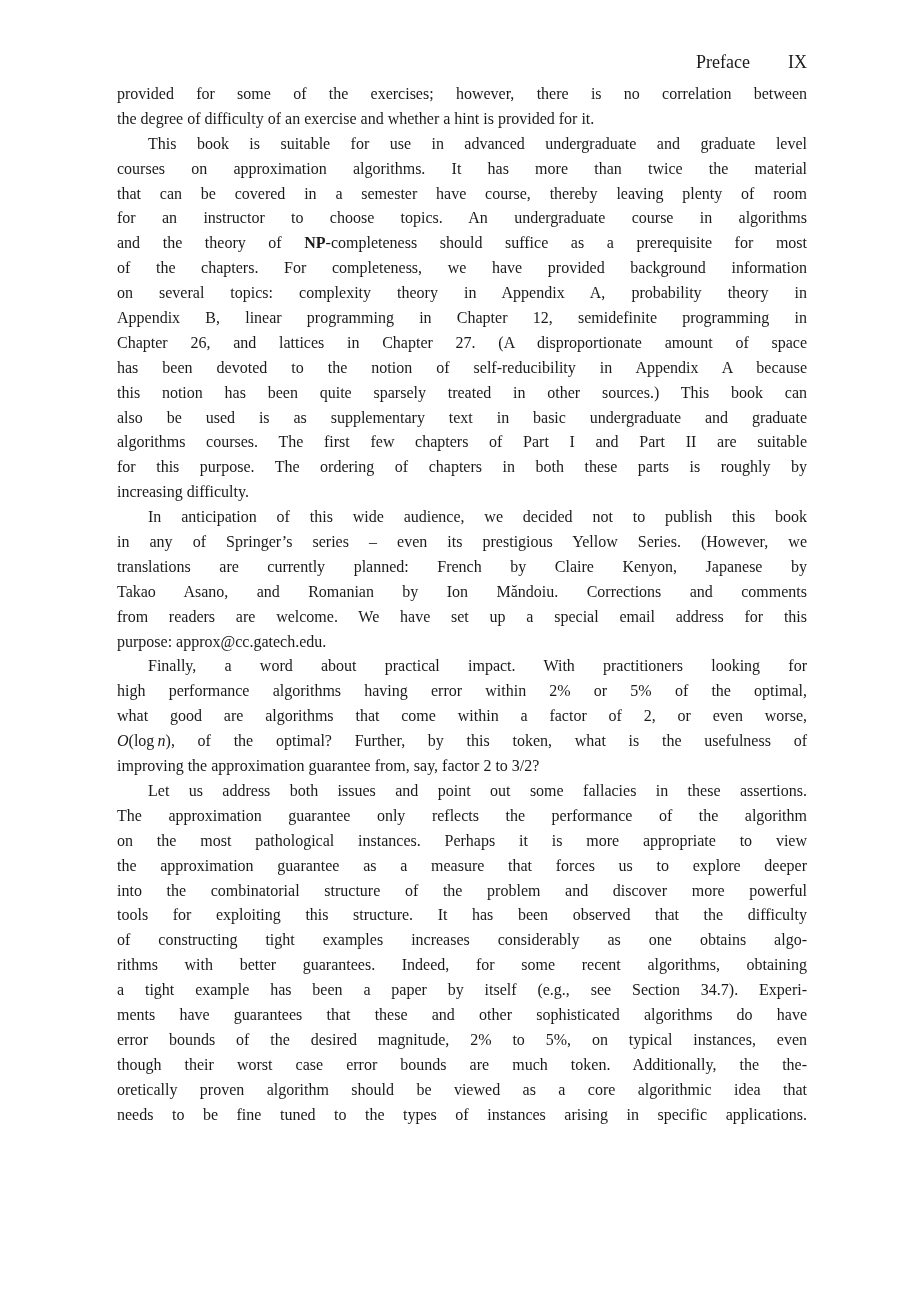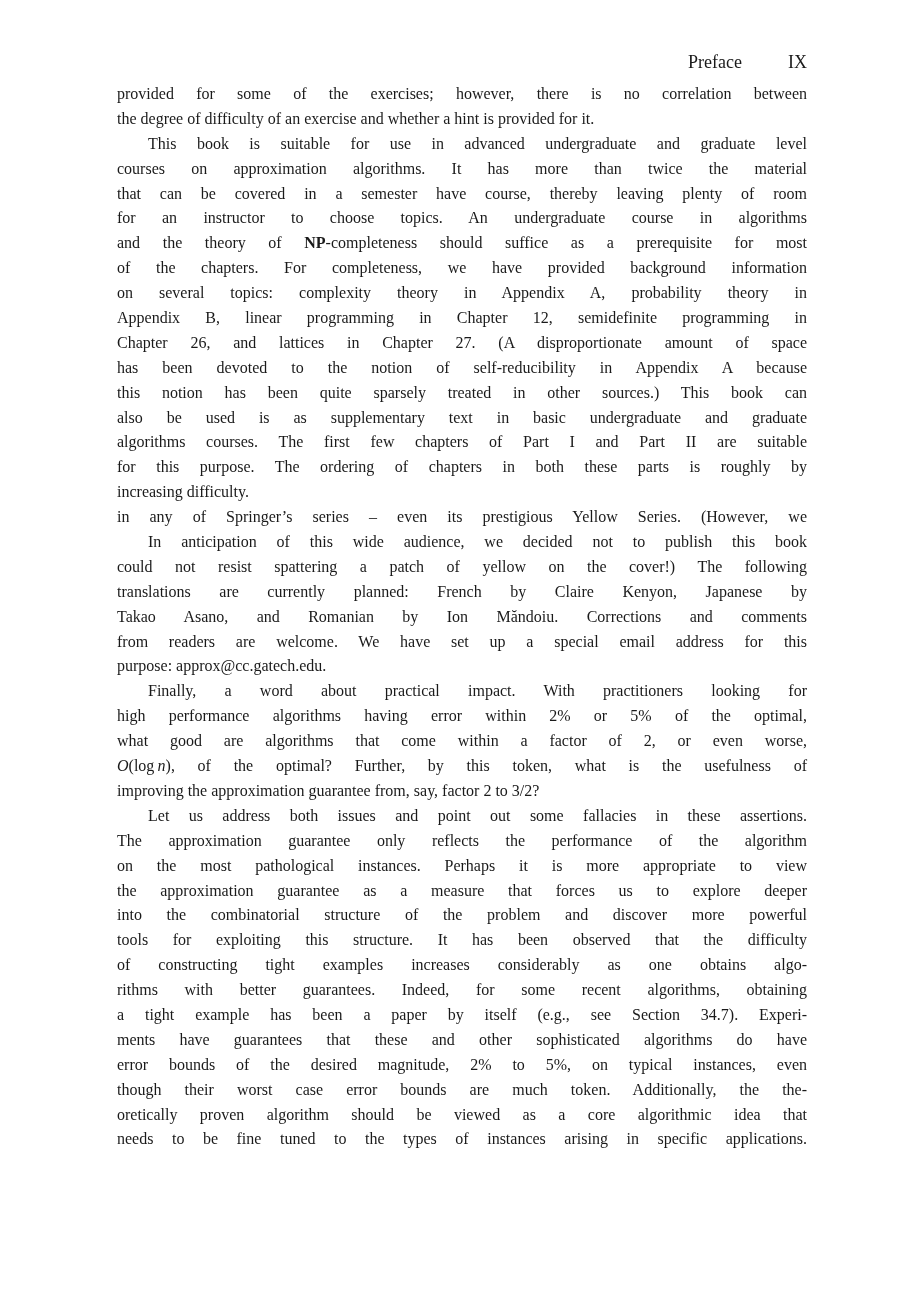--- a/index.html
+++ b/index.html
@@ -15,21 +15,21 @@
       font-family: "Liberation Serif", "DejaVu Serif", serif;
       color: #1a1a1a;
     }
     .running-head {
       position: absolute;
       top: 51px;
       right: 116px;
       font-size: 18px;
       line-height: 22px;
       display: flex;
-      gap: 12px;
+      gap: 4px;
     }
     .running-head .title {
       display: inline-block;
       margin-right: 34px;
     }
     .body-text {
       position: absolute;
       left: 117px;
       top: 82px;
       width: 690px;
@@ -76,23 +76,22 @@
     <span class="line">Appendix B, linear programming in Chapter 12, semidefinite programming in</span>
     <span class="line">Chapter 26, and lattices in Chapter 27. (A disproportionate amount of space</span>
     <span class="line">has been devoted to the notion of self-reducibility in Appendix A because</span>
     <span class="line">this notion has been quite sparsely treated in other sources.) This book can</span>
     <span class="line">also be used is as supplementary text in basic undergraduate and graduate</span>
     <span class="line">algorithms courses. The first few chapters of Part I and Part II are suitable</span>
     <span class="line">for this purpose. The ordering of chapters in both these parts is roughly by</span>
     <span class="line last">increasing difficulty.</span>
   </div>
   <div class="para">
+    <span class="line indent">In anticipation of this wide audience, we decided not to publish this book</span>
     <span class="line">in any of Springer’s series – even its prestigious Yellow Series. (However, we</span>
-    <span class="line indent">In anticipation of this wide audience, we decided not to publish this book</span>
-    <span class="line">could not resist spattering a patch of yellow on the cover!) The following</span>
     <span class="line">translations are currently planned: French by Claire Kenyon, Japanese by</span>
     <span class="line">Takao Asano, and Romanian by Ion Măndoiu. Corrections and comments</span>
     <span class="line">from readers are welcome. We have set up a special email address for this</span>
     <span class="line last">purpose: approx@cc.gatech.edu.</span>
   </div>
   <div class="para">
     <span class="line indent">Finally, a word about practical impact. With practitioners looking for</span>
     <span class="line">high performance algorithms having error within 2% or 5% of the optimal,</span>
     <span class="line">what good are algorithms that come within a factor of 2, or even worse,</span>
     <span class="line"><i class="math">O</i>(log <i class="math">n</i>), of the optimal? Further, by this token, what is the usefulness of</span>

